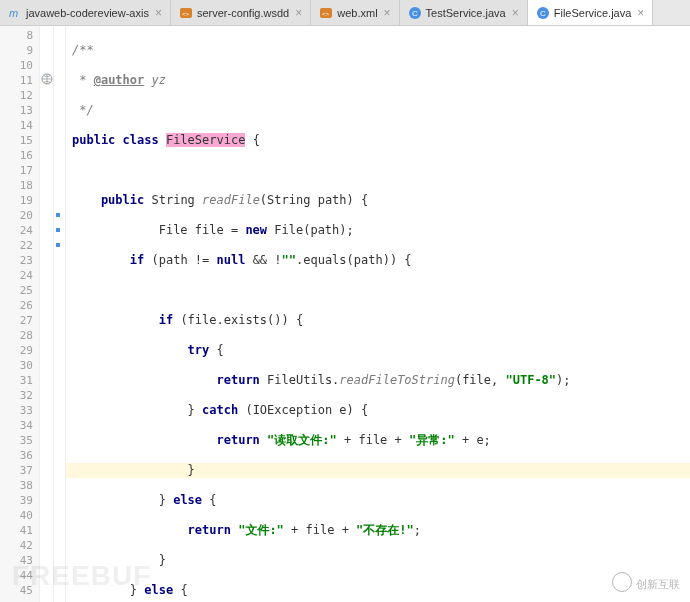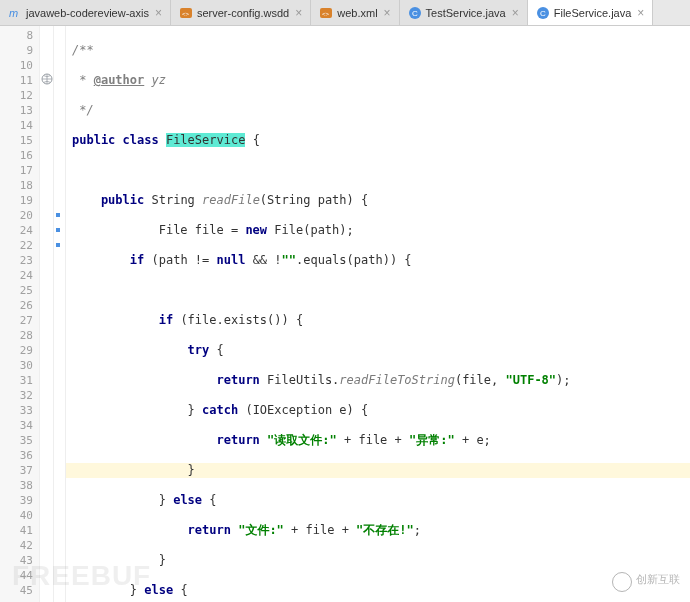--- a/index.html
+++ b/index.html
@@ -87,34 +87,34 @@
   .blue-mark {
     position:absolute; left:2px; width:4px; height:4px; background:#4a90e2;
   }
   
   .kw { color:#000080; font-weight:bold; }
   .str { color:#008000; font-weight:bold; }
   .cm { color:#808080; font-style:italic; }
   .tag { color:#808080; font-weight:bold; text-decoration:underline; }
   .author { font-style:italic; }
   .mtd { color:#7a7a7a; font-style:italic; }
-  .cls-hl { background:#5eead4; }
+  .cls-hl { background:#f9a8d4; }
   
   .wm-freebuf {
     position:absolute; left:12px; bottom:10px;
     font-family: sans-serif; font-size:28px; font-weight:bold;
     color: rgba(150,150,150,0.15);
     letter-spacing:1px;
     text-align:right;
   }
   .wm-cx {
     position:absolute; right:10px; bottom:10px;
     font-family: sans-serif; font-size:11px;
     color: rgba(120,120,120,0.55);
-    display:flex; align-items:flex-start; gap:4px;
+    display:flex; align-items:flex-end; gap:4px;
   }
   .wm-cx .ring {
     width:20px;height:20px;border:1.5px solid rgba(120,120,120,0.55);
     border-radius:50%;
   }
 </style>
 </head>
 <body>
 
 <div class="tab-bar">

